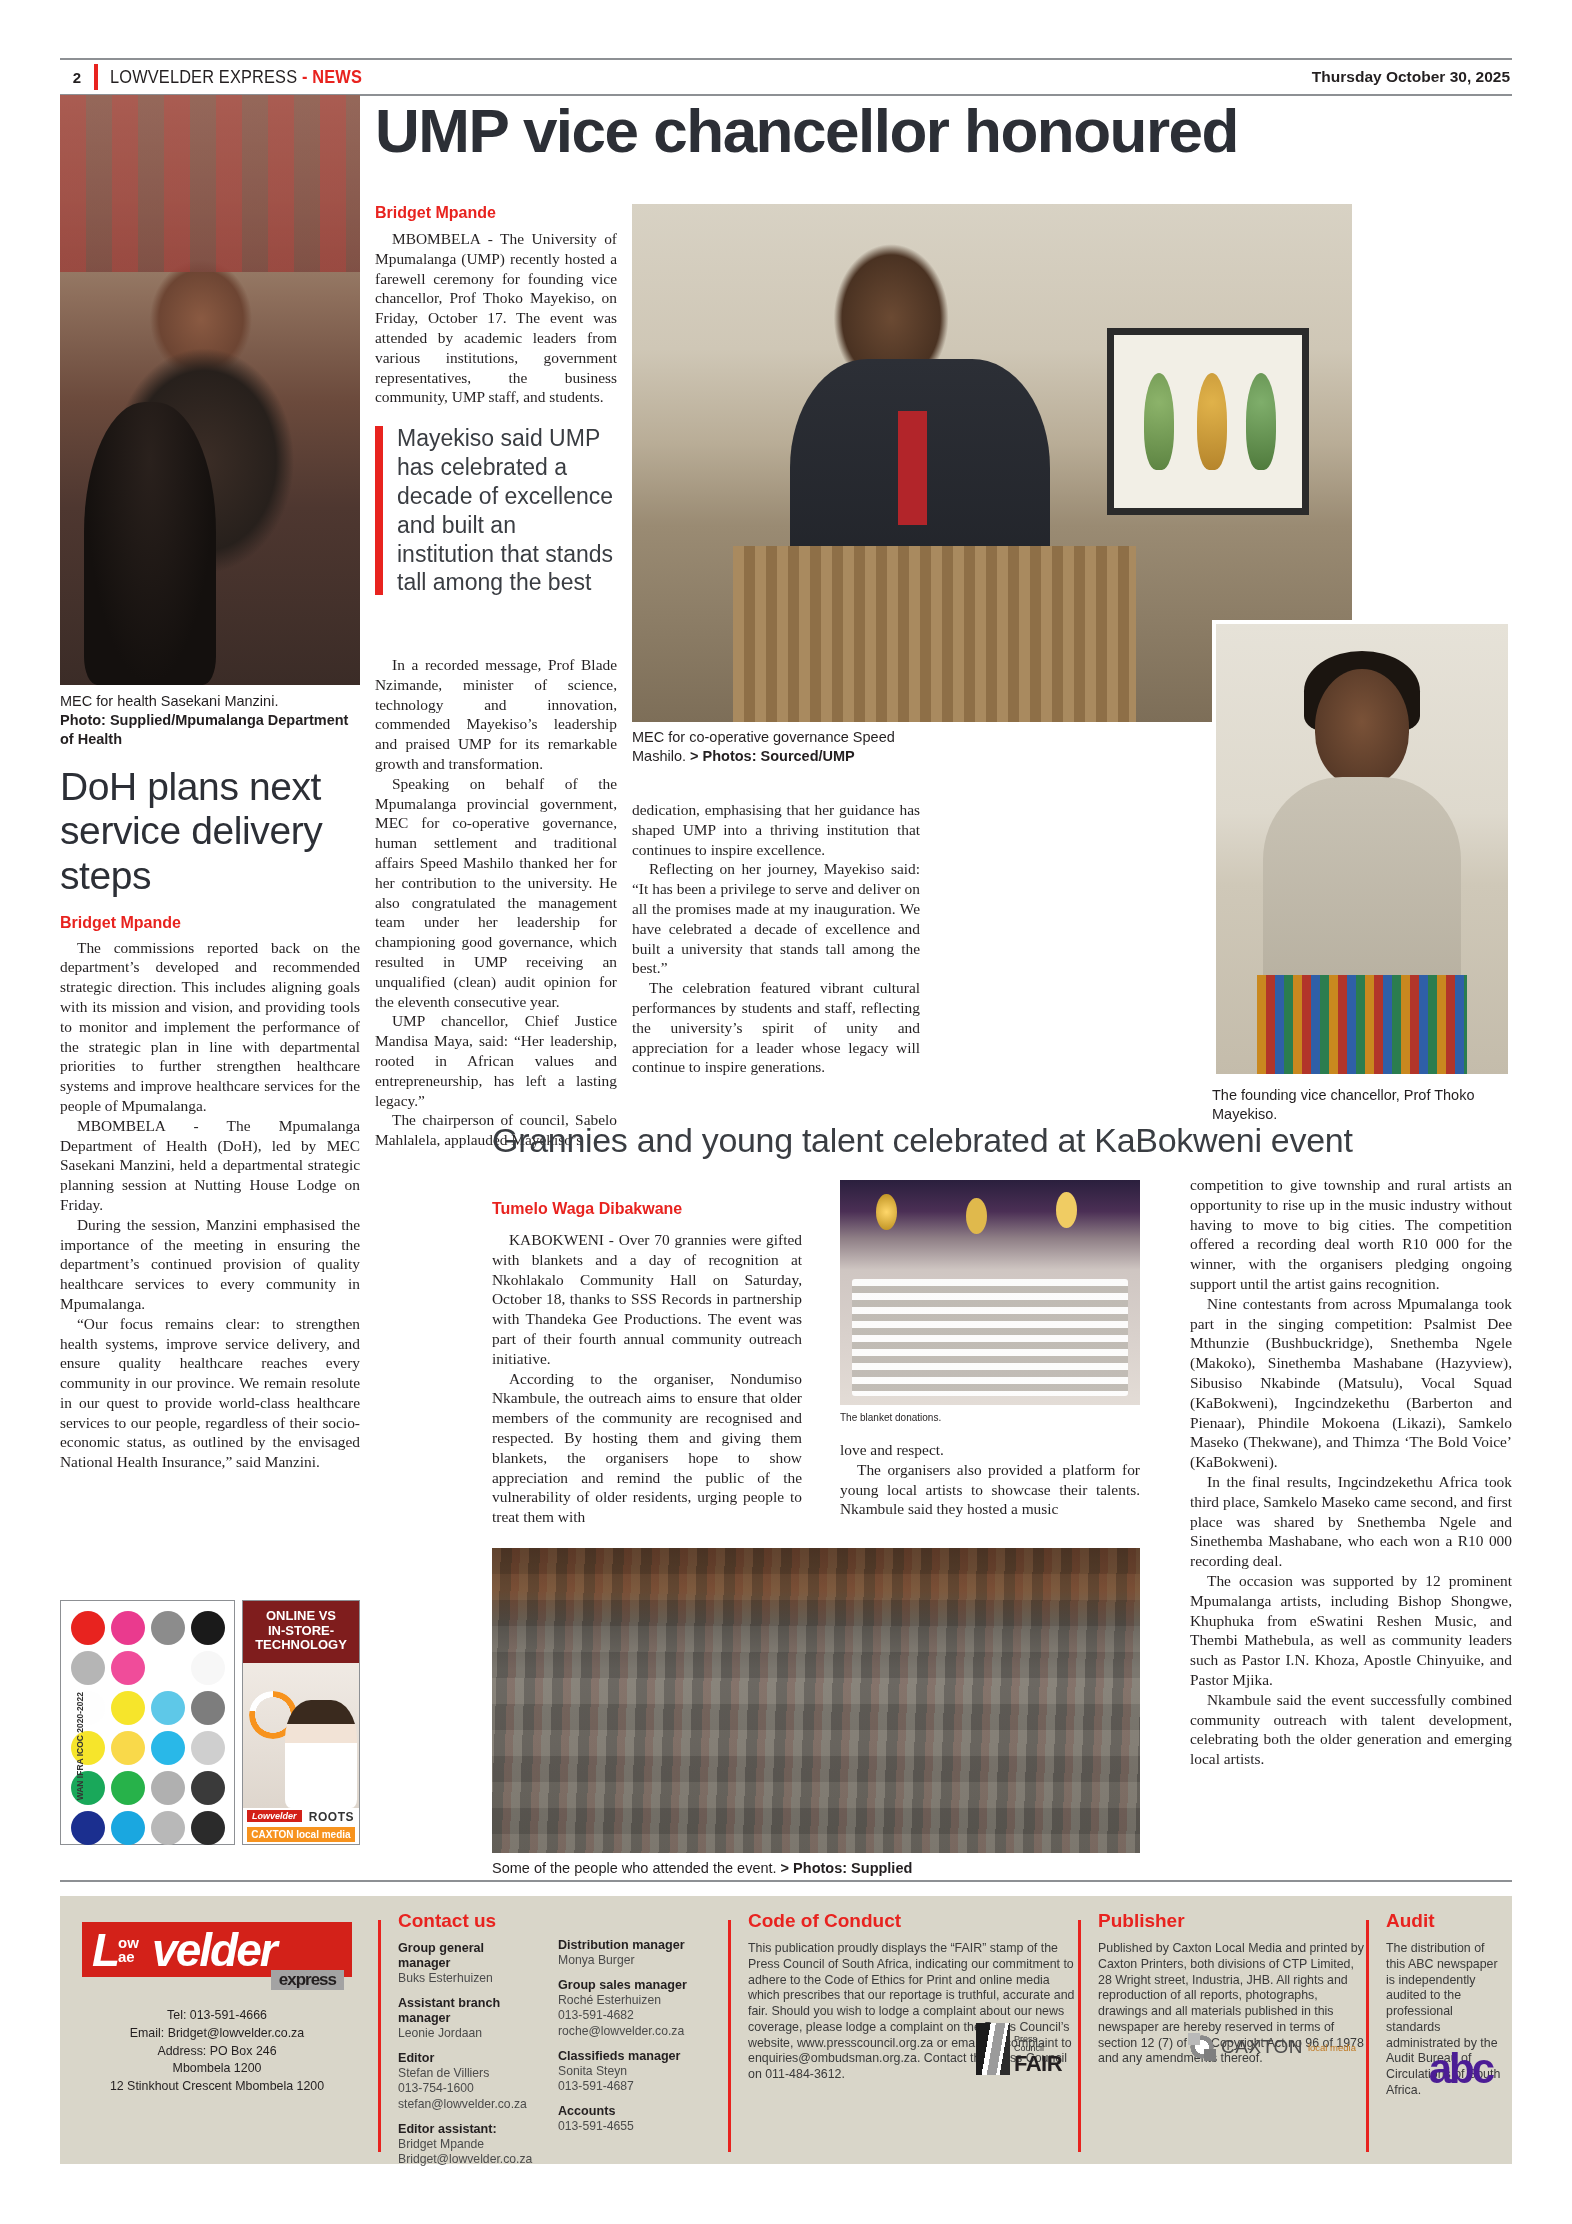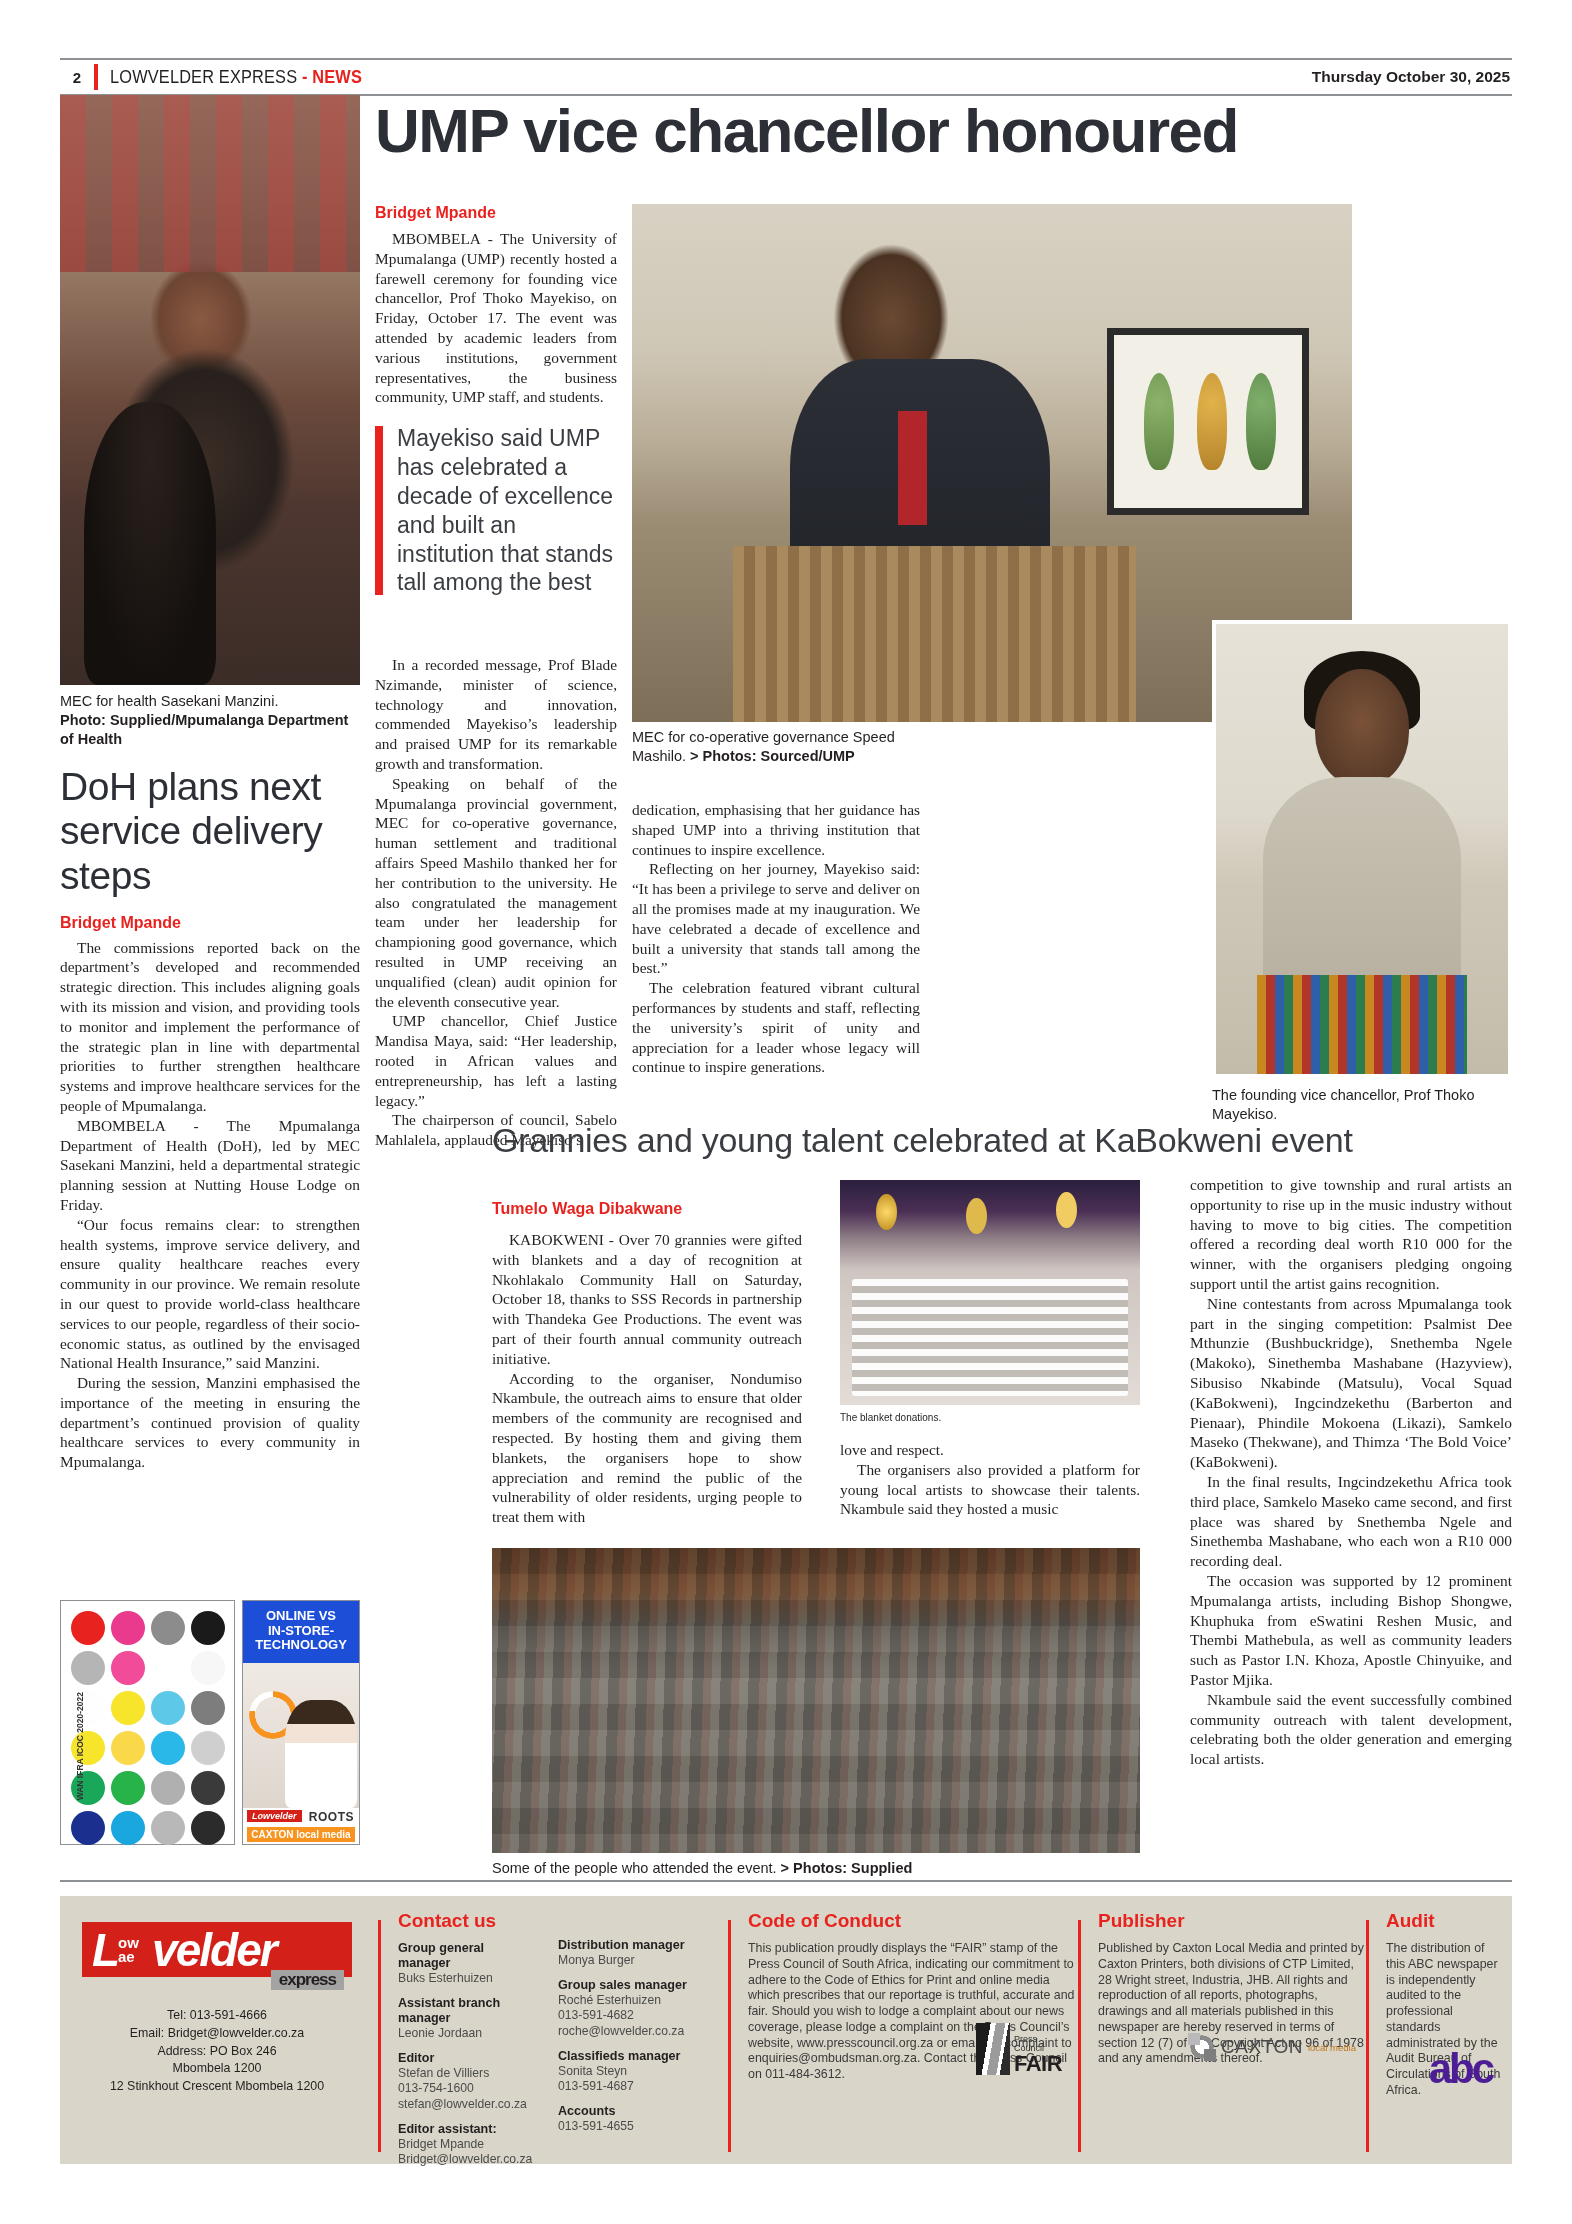--- a/index.html
+++ b/index.html
@@ -256,21 +256,21 @@
   .swatches {
     position:absolute; left:10px; top:10px; display:grid;
     grid-template-columns: repeat(4, 34px); grid-auto-rows: 34px; gap: 6px;
   }
   .sw { border-radius: 50%; }
   .ad-online {
     position: absolute; left: 182px; top: 1600px; width: 118px; height: 245px;
     border: 1.5px solid #8d9094; background: #ffffff; overflow: hidden;
   }
   .ad-banner {
-    background:#1d4ed8; color:#fff; font-family:"Liberation Sans",sans-serif;
+    background:#7f1d1d; color:#fff; font-family:"Liberation Sans",sans-serif;
     font-weight:bold; font-size:13px; line-height:1.12; text-align:center;
     padding:8px 4px 14px;
   }
   .ad-figure {
     position:absolute; left:0; right:0; top:62px; bottom:36px;
     background: linear-gradient(180deg,#f0eae4,#ded6cd);
   }
   .ad-figure .donut {
     position:absolute; left:6px; top:28px; width:48px; height:48px; border-radius:50%;
     background: conic-gradient(#f7931e 0 78%, #ffffff 78% 100%);
@@ -405,22 +405,22 @@
     </div>
     <div class="cap">
       <span>MEC for health Sasekani Manzini.</span><br>
       <b>Photo: Supplied/Mpumalanga Department of Health</b>
     </div>
     <div class="sec-head">DoH plans next service delivery steps</div>
     <div class="byline">Bridget Mpande</div>
     <div class="body-txt">
       <p>The commissions reported back on the department’s developed and recommended strategic direction. This includes aligning goals with its mission and vision, and providing tools to monitor and implement the performance of the strategic plan in line with departmental priorities to further strengthen healthcare systems and improve healthcare services for the people of Mpumalanga.</p>
       <p>MBOMBELA - The Mpumalanga Department of Health (DoH), led by MEC Sasekani Manzini, held a departmental strategic planning session at Nutting House Lodge on Friday.</p>
+      <p>During the session, Manzini emphasised the importance of the meeting in ensuring the department’s continued provision of quality healthcare services to every community in Mpumalanga.</p>
       <p>“Our focus remains clear: to strengthen health systems, improve service delivery, and ensure quality healthcare reaches every community in our province. We remain resolute in our quest to provide world-class healthcare services to our people, regardless of their socio-economic status, as outlined by the envisaged National Health Insurance,” said Manzini.</p>
-      <p>During the session, Manzini emphasised the importance of the meeting in ensuring the department’s continued provision of quality healthcare services to every community in Mpumalanga.</p>
     </div>
   </div>
 
   <div class="a1-c1">
     <div class="a1-byline">Bridget Mpande</div>
     <div class="body-txt">
       <p>MBOMBELA - The University of Mpumalanga (UMP) recently hosted a farewell ceremony for founding vice chancellor, Prof Thoko Mayekiso, on Friday, October 17. The event was attended by academic leaders from various institutions, government representatives, the business community, UMP staff, and students.</p>
     </div>
     <div class="pullquote">Mayekiso said UMP has celebrated a decade of excellence and built an institution that stands tall among the best</div>
   </div>

